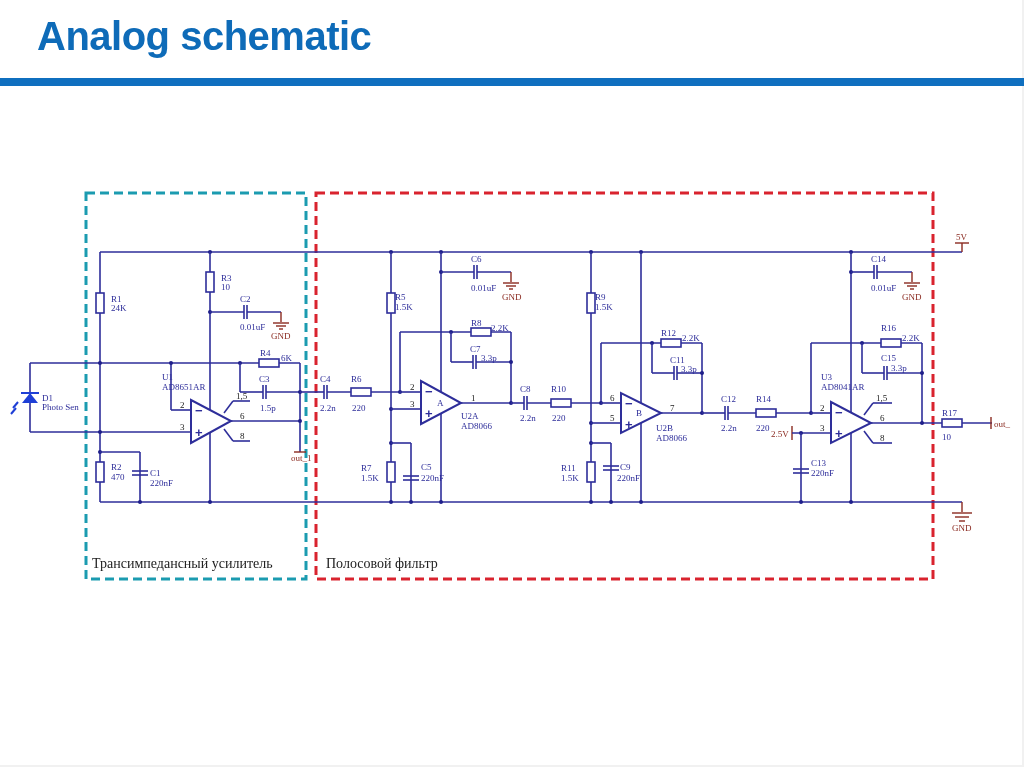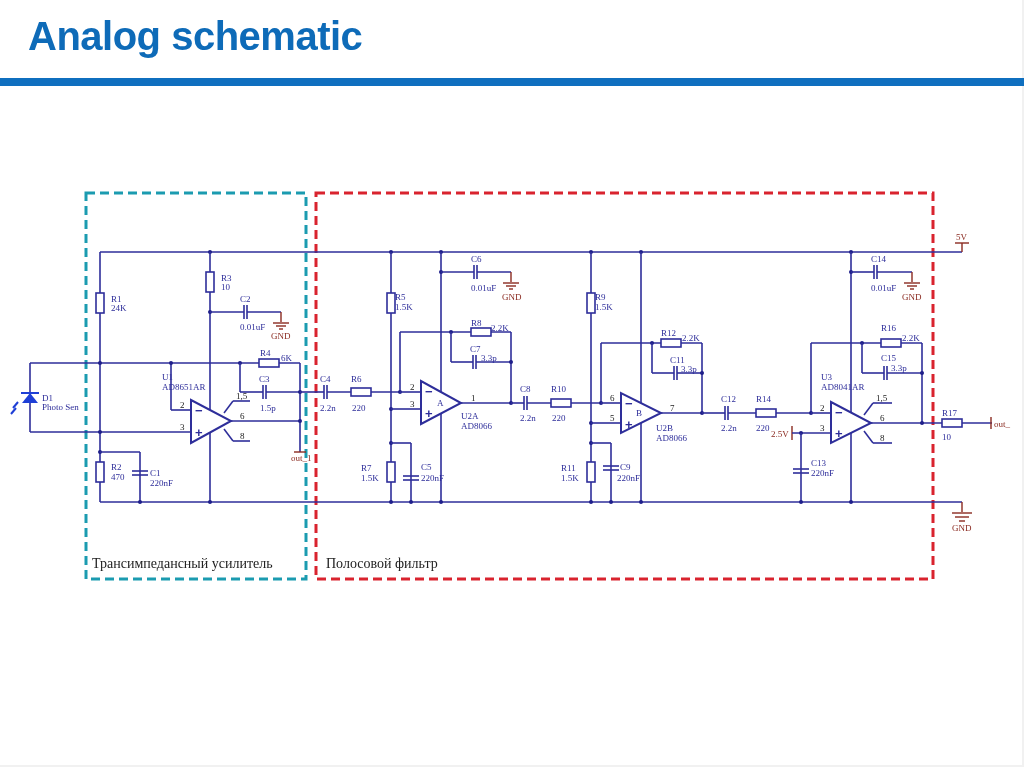--- a/index.html
+++ b/index.html
@@ -1,18 +1,18 @@
 <!DOCTYPE html>
 <html><head>
   <meta charset="utf-8">
   <style>
     html, body { margin: 0; padding: 0; background: #ffffff; }
     body { width: 1024px; height: 767px; position: relative; overflow: hidden; font-family: "Liberation Sans", sans-serif; }
     .slide-frame { position: absolute; left: 0; top: 0; width: 1022px; height: 765px; border-right: 2px solid #f1f1f1; border-bottom: 2px solid #f1f1f1; }
-    .title { position: absolute; left: 28px; top: 14px; font-family: "Liberation Sans", sans-serif; font-weight: bold; font-size: 40px; color: #0e6bb8; letter-spacing: -0.5px; }
+    .title { position: absolute; left: 37px; top: 14px; font-family: "Liberation Sans", sans-serif; font-weight: bold; font-size: 40px; color: #0e6bb8; letter-spacing: -0.5px; }
     .title-rule { position: absolute; left: 0; top: 78px; width: 1024px; height: 8px; background: #0f6fbf; }
     svg.schem { position: absolute; left: 0; top: 0; }
     .w { stroke: #2e2e9a; stroke-width: 1.6; fill: none; }
     .wr { stroke: #8a2a20; stroke-width: 1.4; fill: none; }
     .body { stroke: #2e2e9a; stroke-width: 1.6; fill: #ffffff; }
     .opamp { stroke: #2e2e9a; stroke-width: 2; fill: #ffffff; }
     .dot { fill: #1e1e8a; }
     .lbl { font-family: "Liberation Serif", serif; font-size: 9px; fill: #2e2e9a; }
     .lblr { font-family: "Liberation Serif", serif; font-size: 9px; fill: #8a2a20; }
     .pin { font-family: "Liberation Serif", serif; font-size: 9px; fill: #222222; }

